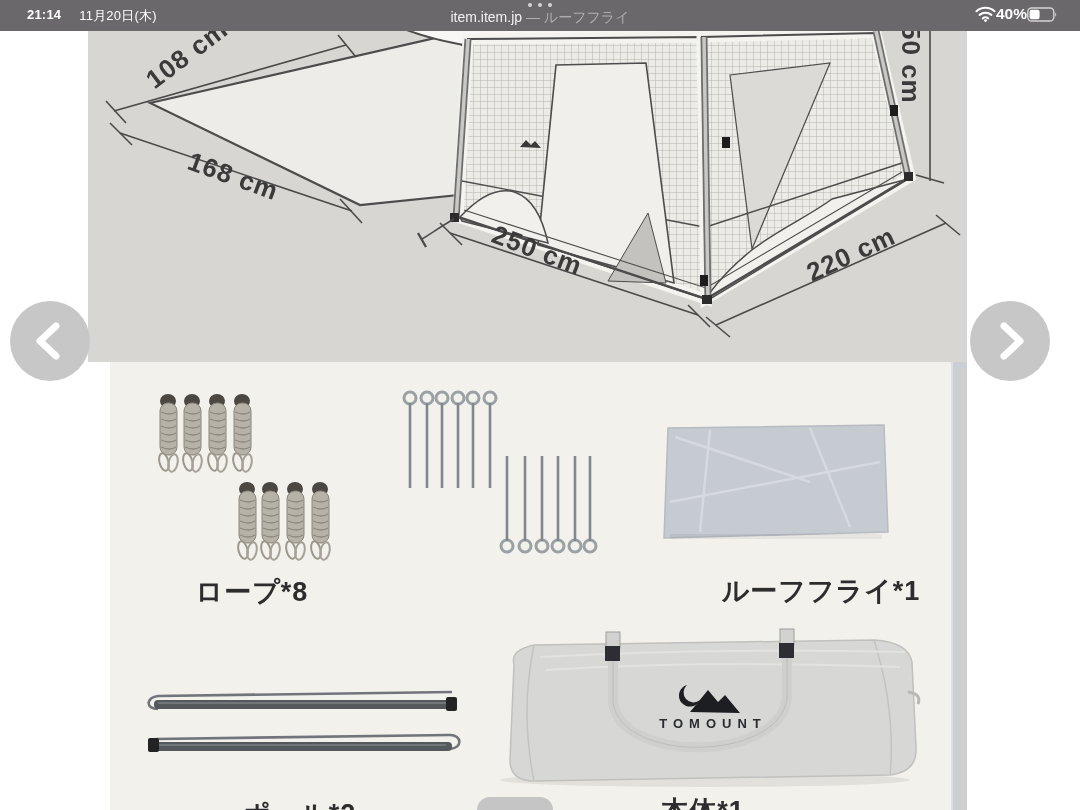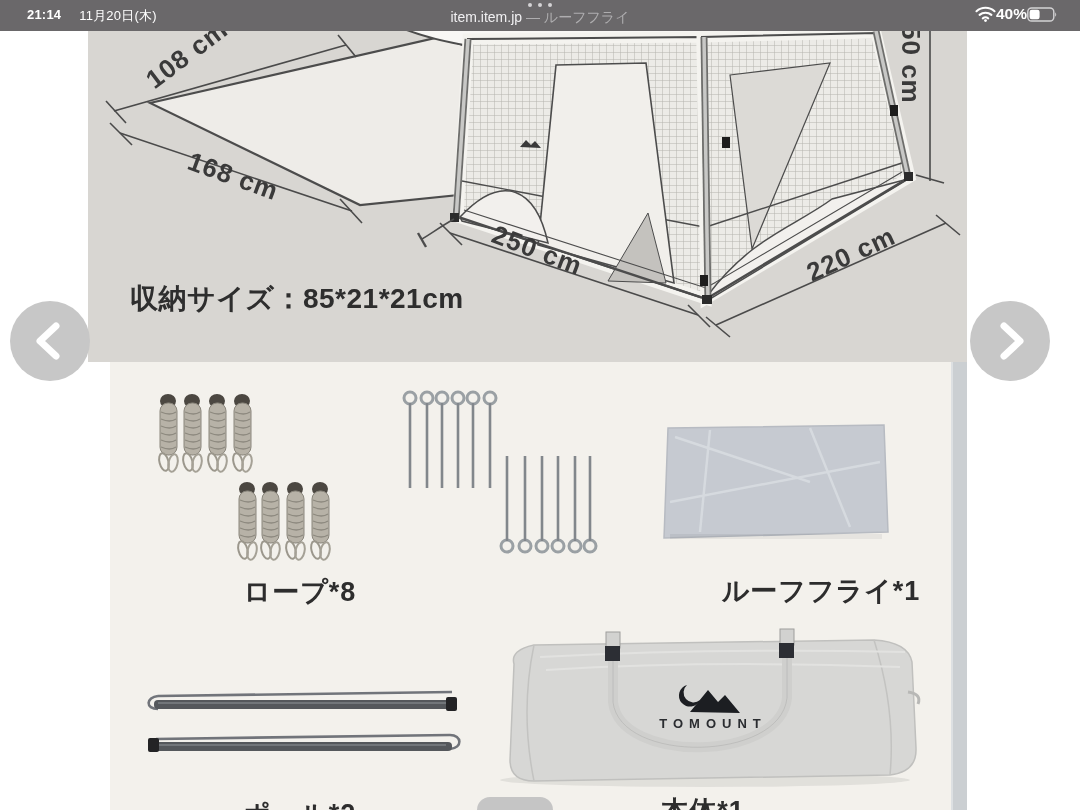--- a/index.html
+++ b/index.html
@@ -178,21 +178,20 @@
 
     
     <div class="dimlabel" style="left:52px; top:8px; transform:rotate(-37deg);">108 cm</div>
     <div class="dimlabel" style="left:98px; top:130px; transform:rotate(20deg);">168 cm</div>
     <div class="dimlabel" style="left:402px; top:204px; transform:rotate(21deg);">250 cm</div>
     <div class="dimlabel" style="left:716px; top:208px; transform:rotate(-25deg);">220 cm</div>
     <div class="dimlabel" style="left:838px; top:-6px; transform:rotate(90deg); transform-origin:left top;">50 cm</div>
 
     
     <div class="speclines">
-      <div>収納サイズ：85*21*21cm</div>
     </div>
   </div>
 
   <button class="navbtn prev">
     <svg width="80" height="80" viewBox="0 0 80 80">
       <polyline points="46,25 30,40 46,55" fill="none" stroke="#ffffff" stroke-width="7" stroke-linecap="round" stroke-linejoin="round"></polyline>
     </svg>
   </button>
   <button class="navbtn next">
     <svg width="80" height="80" viewBox="0 0 80 80">
@@ -291,21 +290,21 @@
 
         <g>
           <path d="M577,323 a11,11 0 1 0 13,15 a9,9 0 1 1 -13,-15" fill="#1c1e22"></path>
           <path d="M580,350 L598,328 L608,340 L615,333 L630,351 Z" fill="#1c1e22"></path>
         </g>
         <text x="603" y="366" text-anchor="middle" font-size="13" font-weight="700" letter-spacing="6" fill="#2a2c30" font-family="Liberation Sans, sans-serif">TOMOUNT</text>
       </g>
     </svg>
 
     
-    <div class="part-label" style="left:142px; top:212px;margin-left:48px;">ロープ*8</div>
+    <div class="part-label" style="left:142px; top:212px;">ロープ*8</div>
     <div class="part-label" style="left:711px; top:211px;">ルーフフライ*1</div>
     <div class="part-label" style="left:190px; top:434px;">ポール*2</div>
     <div class="part-label" style="left:593px; top:431px;">本体*1</div>
     <div class="pill-cut"></div>
   </div>
 
   <div class="edge-strip"></div>
 
 </div>
 

